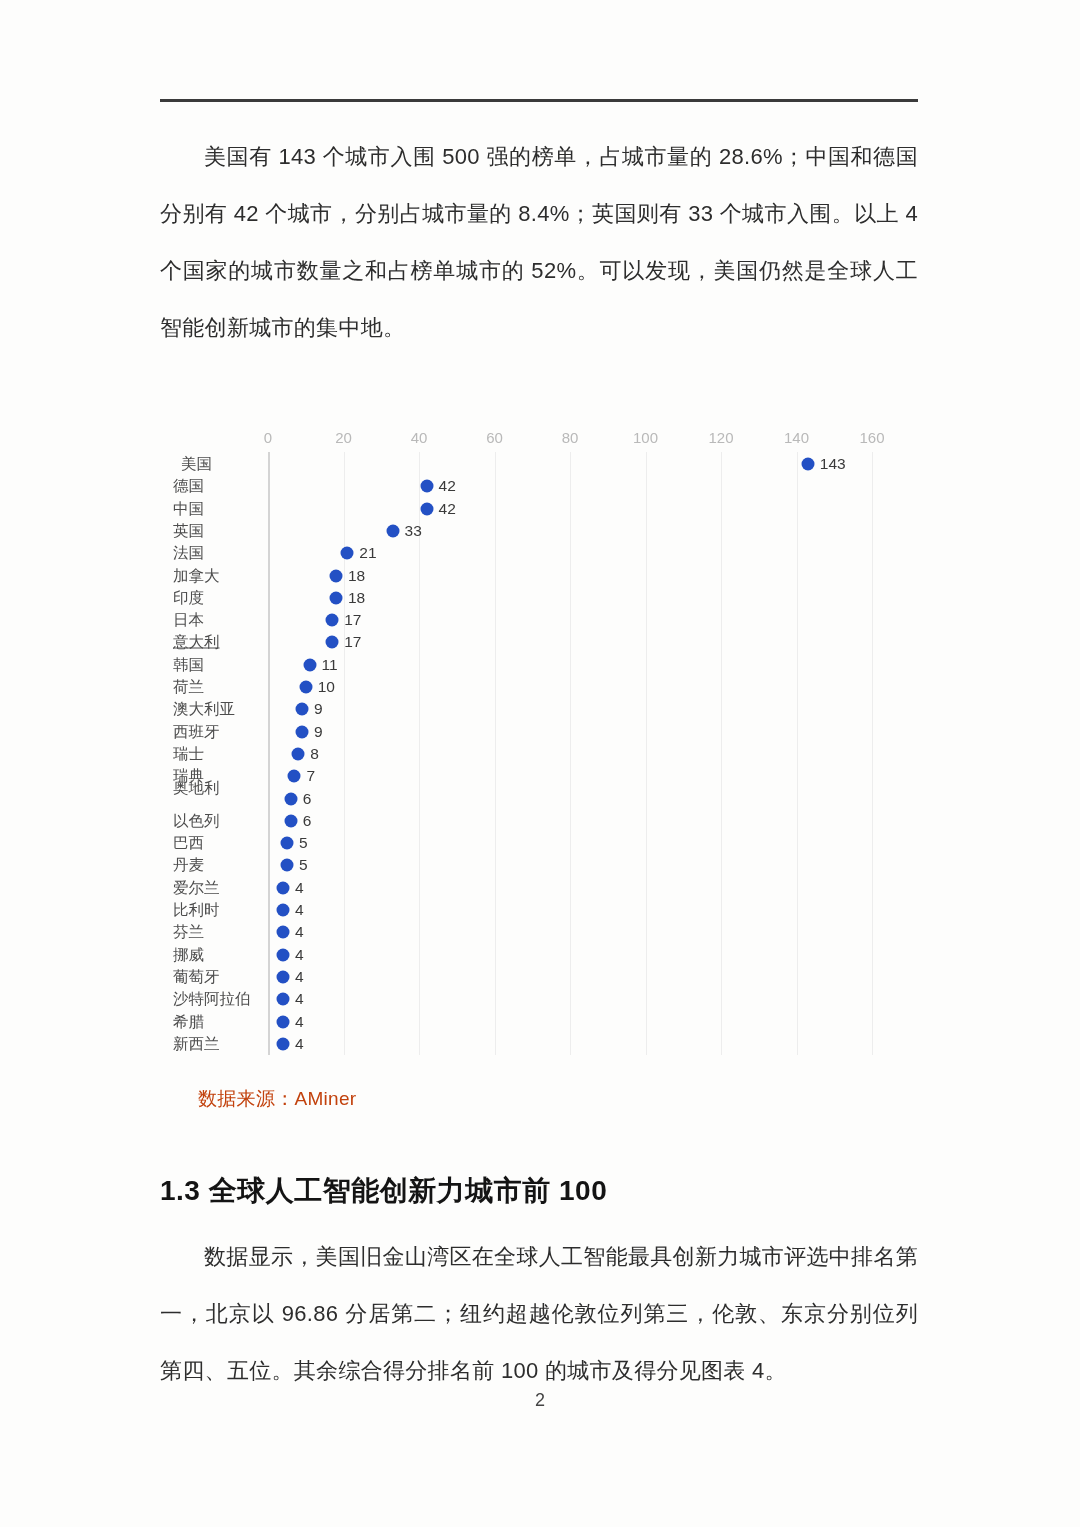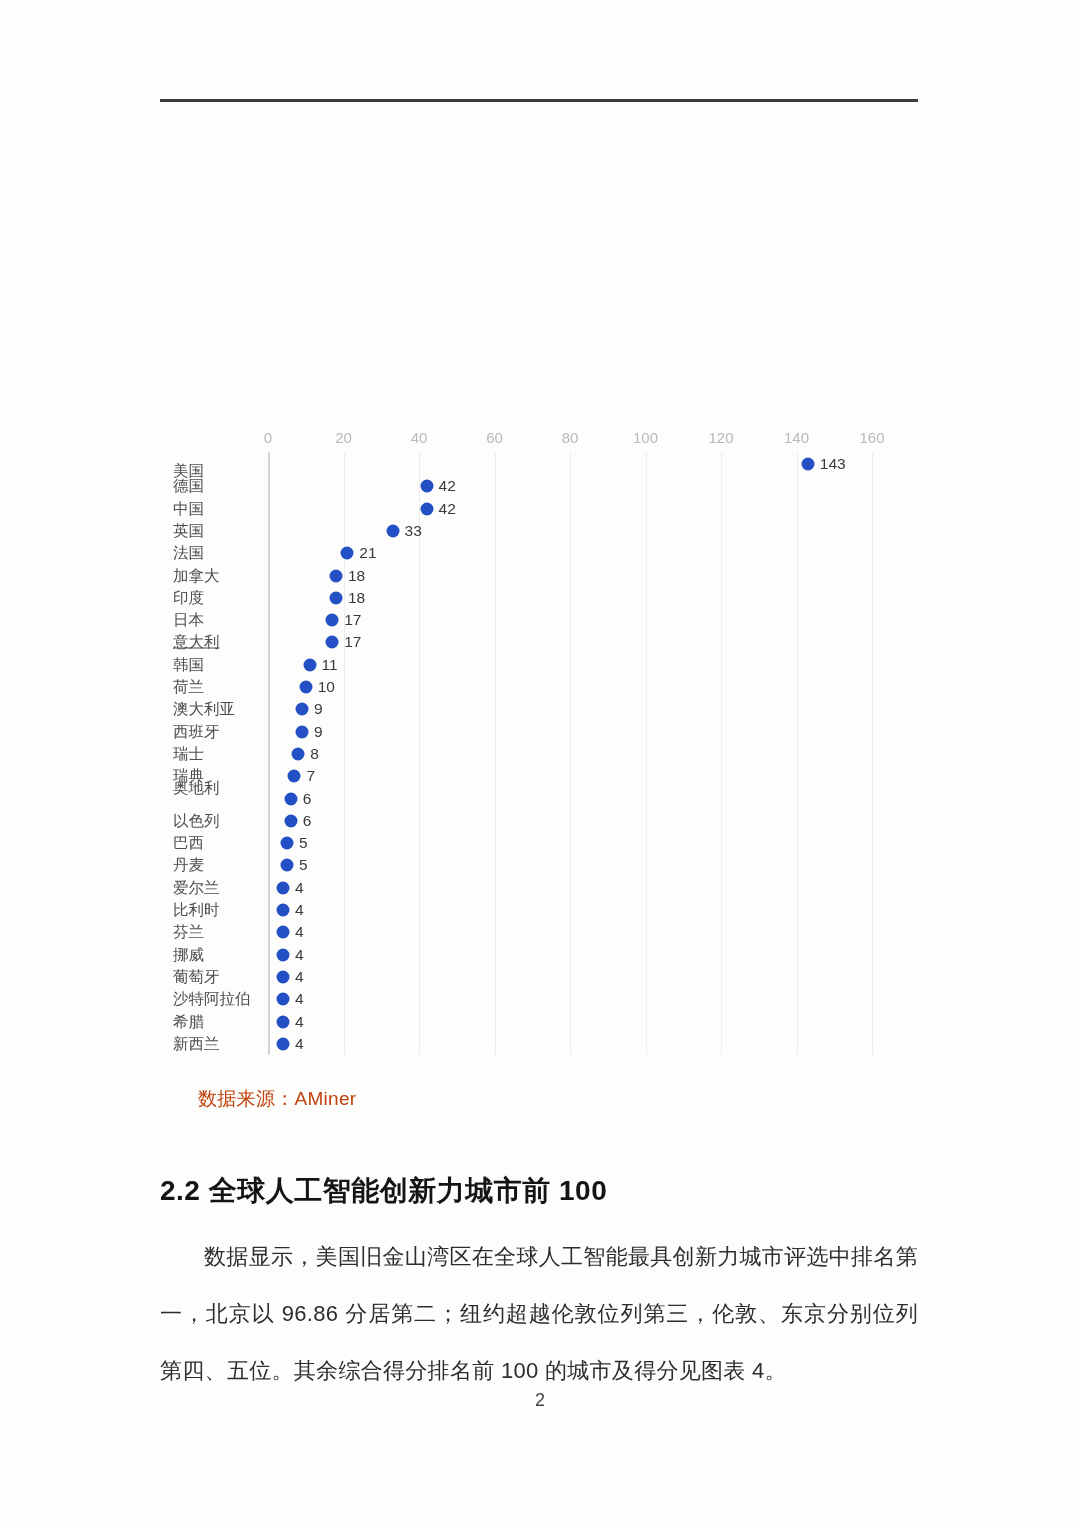--- a/index.html
+++ b/index.html
@@ -128,20 +128,21 @@
     color: #444444;
   }
 </style>
 </head>
 <body>
 
 <div class="page">
 
   <div class="top-rule"></div>
 
+  <div class="paragraph para-intro">美国有 143 个城市入围 500 强的榜单，占城市量的 28.6%；中国和德国分别有 42 个城市，分别占城市量的 8.4%；英国则有 33 个城市入围。以上 4 个国家的城市数量之和占榜单城市的 52%。可以发现，美国仍然是全球人工智能创新城市的集中地。</div>
 
 
   <div class="chart">
     <div class="axis-line"></div>
 
   <div class="x-tick" style="left: 108px;">0</div>
       <div class="x-tick" style="left: 183.5px;">20</div>
       <div class="gridline" style="left: 183.5px;"></div>
       <div class="x-tick" style="left: 259px;">40</div>
       <div class="gridline" style="left: 259px;"></div>
@@ -150,21 +151,21 @@
       <div class="x-tick" style="left: 410px;">80</div>
       <div class="gridline" style="left: 410px;"></div>
       <div class="x-tick" style="left: 485.5px;">100</div>
       <div class="gridline" style="left: 485.5px;"></div>
       <div class="x-tick" style="left: 561px;">120</div>
       <div class="gridline" style="left: 561px;"></div>
       <div class="x-tick" style="left: 636.5px;">140</div>
       <div class="gridline" style="left: 636.5px;"></div>
       <div class="x-tick" style="left: 712px;">160</div>
       <div class="gridline" style="left: 712px;"></div>
-      <div class="cat-label" style="top: 46px;">美国</div>
+      <div class="cat-label" style="top: 39px; margin-left: 8px;">美国</div>
       <div class="dot" style="left: 647.825px; top: 39px; background: rgb(35, 80, 196);"></div>
       <div class="val-label" style="left: 659.825px; top: 39px;">143</div>
       <div class="cat-label" style="top: 61.3px;">德国</div>
       <div class="dot" style="left: 266.55px; top: 61.3px; background: rgb(35, 80, 196);"></div>
       <div class="val-label" style="left: 278.55px; top: 61.3px;">42</div>
       <div class="cat-label" style="top: 83.6px;">中国</div>
       <div class="dot" style="left: 266.55px; top: 83.6px; background: rgb(35, 80, 196);"></div>
       <div class="val-label" style="left: 278.55px; top: 83.6px;">42</div>
       <div class="cat-label" style="top: 105.9px;">英国</div>
       <div class="dot" style="left: 232.575px; top: 105.9px; background: rgb(35, 80, 196);"></div>
@@ -235,19 +236,19 @@
       <div class="cat-label" style="top: 596.5px;">希腊</div>
       <div class="dot" style="left: 123.1px; top: 596.5px; background: rgb(35, 80, 196);"></div>
       <div class="val-label" style="left: 135.1px; top: 596.5px;">4</div>
       <div class="cat-label" style="top: 618.8px;">新西兰</div>
       <div class="dot" style="left: 123.1px; top: 618.8px; background: rgb(35, 80, 196);"></div>
       <div class="val-label" style="left: 135.1px; top: 618.8px;">4</div>
     </div>
 
   <div class="source-note">数据来源：AMiner</div>
 
-  <div class="section-heading">2.2 全球人工智能创新力城市前 100</div>
+  <div class="section-heading">1.3 全球人工智能创新力城市前 100</div>
 
   <div class="paragraph para-body">数据显示，美国旧金山湾区在全球人工智能最具创新力城市评选中排名第一，北京以 96.86 分居第二；纽约超越伦敦位列第三，伦敦、东京分别位列第四、五位。其余综合得分排名前 100 的城市及得分见图表 4。</div>
 
   <div class="page-number">2</div>
 
 </div>
 
 </body></html>

